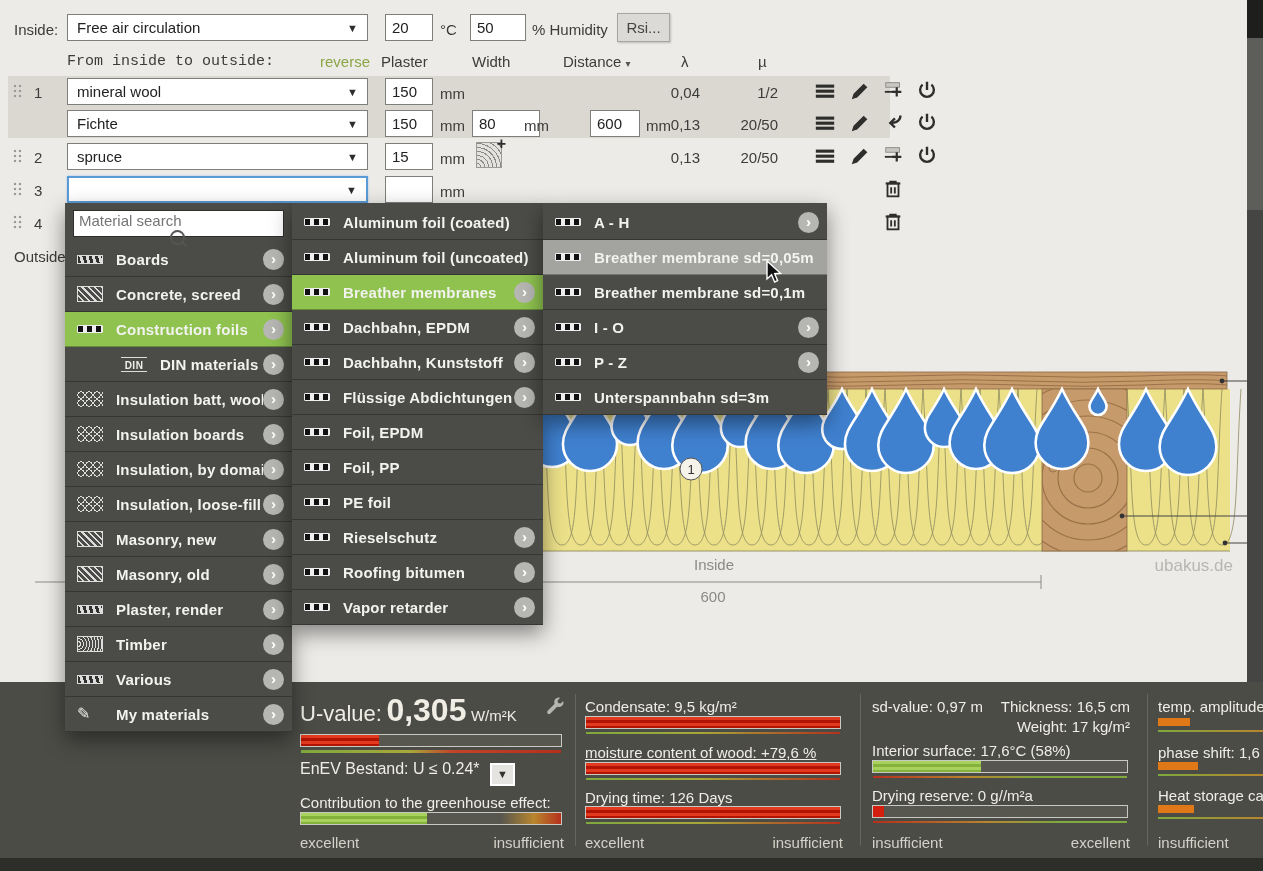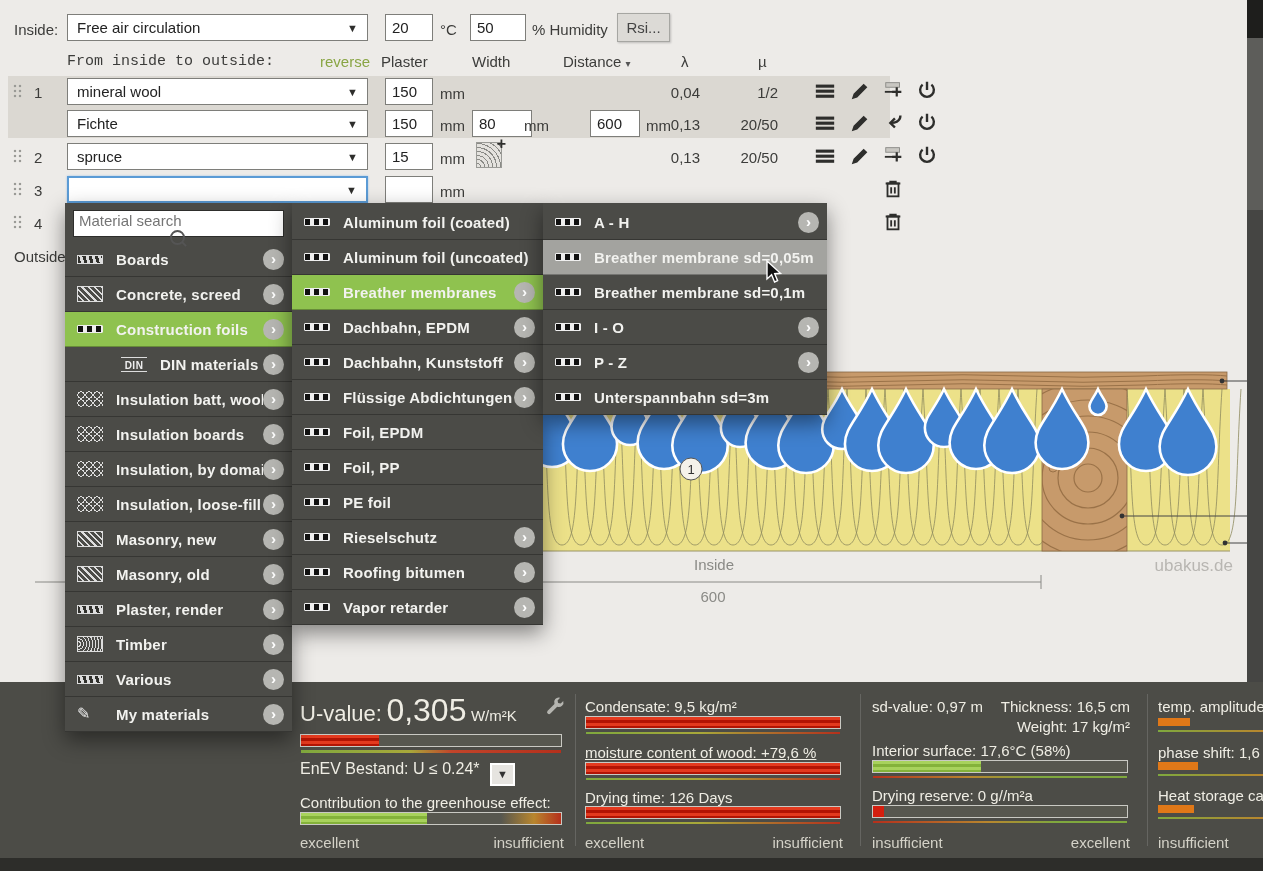--- a/index.html
+++ b/index.html
@@ -95,21 +95,21 @@
   <span class="abs lab" style="left:440px;top:85px;">mm</span>
   <span class="abs lab" style="left:660px;top:84px;width:40px;text-align:right;">0,04</span>
   <span class="abs lab" style="left:728px;top:84px;width:50px;text-align:right;">1/2</span>
 
   <div class="sel" style="left:67px;top:110px;width:301px;">
     <span>Fichte</span>
     <span class="car">▼</span>
   </div>
   <input class="tin" style="left: 385px; top: 110px; width: 48px;" value="150">
   <span class="abs lab" style="left:440px;top:117px;">mm</span>
-  <input class="tin" style="left: 472px; top: 110px; width: 60px;" value="80">
+  <input class="tin" style="left: 472px; top: 110px; width: 68px;" value="80">
   <span class="abs lab" style="left:524px;top:117px;">mm</span>
   <input class="tin" style="left: 590px; top: 110px; width: 50px;" value="600">
   <span class="abs lab" style="left:646px;top:117px;">mm</span>
   <span class="abs lab" style="left:660px;top:116px;width:40px;text-align:right;">0,13</span>
   <span class="abs lab" style="left:728px;top:116px;width:50px;text-align:right;">20/50</span>
 
   <div class="handle" style="left:13px;top:149px;"></div>
   <span class="rownum" style="left:34px;top:149px;">2</span>
   <div class="sel" style="left:67px;top:143px;width:301px;">
     <span>spruce</span>
@@ -483,21 +483,21 @@
 
   <svg class="abs" style="left:766px;top:260px;z-index:9;" width="18" height="24" viewBox="0 0 18 24">
     <path d="M1 1 L1 19 L5.6 14.8 L8.6 22 L11.6 20.7 L8.7 13.7 L14.5 13.3 Z" fill="#111" stroke="#fff" stroke-width="1.4"></path>
   </svg>
 
   <div id="resultsbar">
 
     <div class="abs" style="left:300px;top:10px;width:264px;height:170px;">
       <div style="position:absolute;left:0;top:0;white-space:nowrap;">
         <span style="font-size:22px;">U-value:</span>
-        <span style="font-size:32px;font-weight:400;">0,305</span>
+        <span style="font-size:32px;font-weight:700;">0,305</span>
         <span style="font-size:15px;">W/m²K</span>
       </div>
       <svg style="position:absolute;left:244px;top:4px;" width="22" height="22" viewBox="0 0 24 24">
         <path fill="#b5b5b0" d="M21 5.5a5 5 0 0 1-6.6 6.2L7 19.1a2.1 2.1 0 0 1-3-3l7.4-7.4A5 5 0 0 1 17.6 2l-2.8 2.8.6 2.8 2.8.6L21 5.5z"></path>
       </svg>
       <div class="barline" style="left:0;top:42px;width:260px;">
         <div class="fillred" style="width:78px;"></div>
       </div>
       <div class="gstrip" style="left:1px;top:58px;width:260px;background:linear-gradient(90deg,#7fa83e 0%,#a8a83a 42%,#c2442a 58%,#b5301c 100%);"></div>
       <div style="position:absolute;left:0;top:68px;font-size:16px;white-space:nowrap;">

